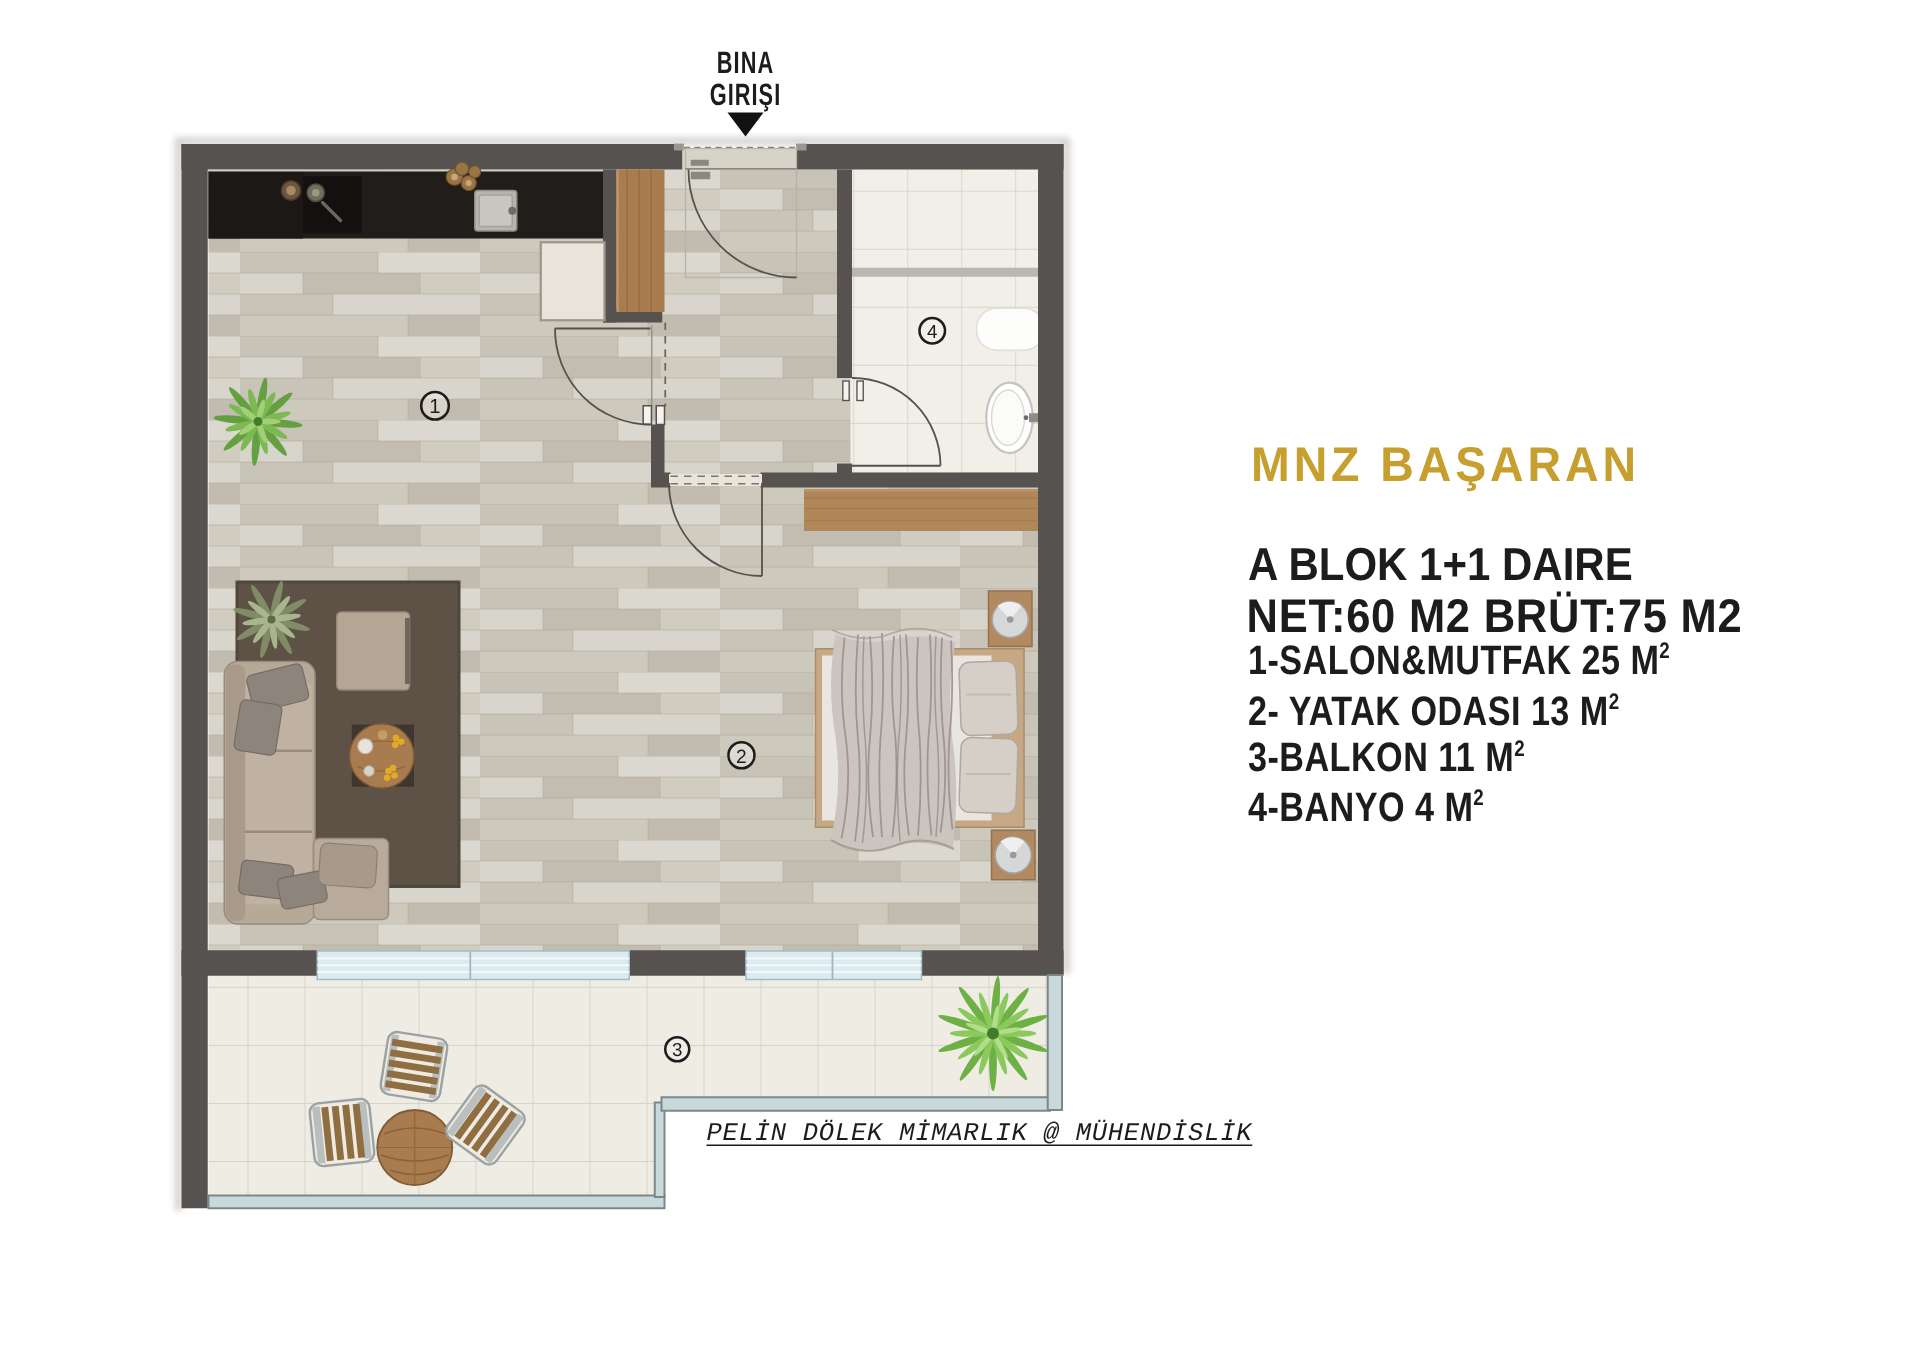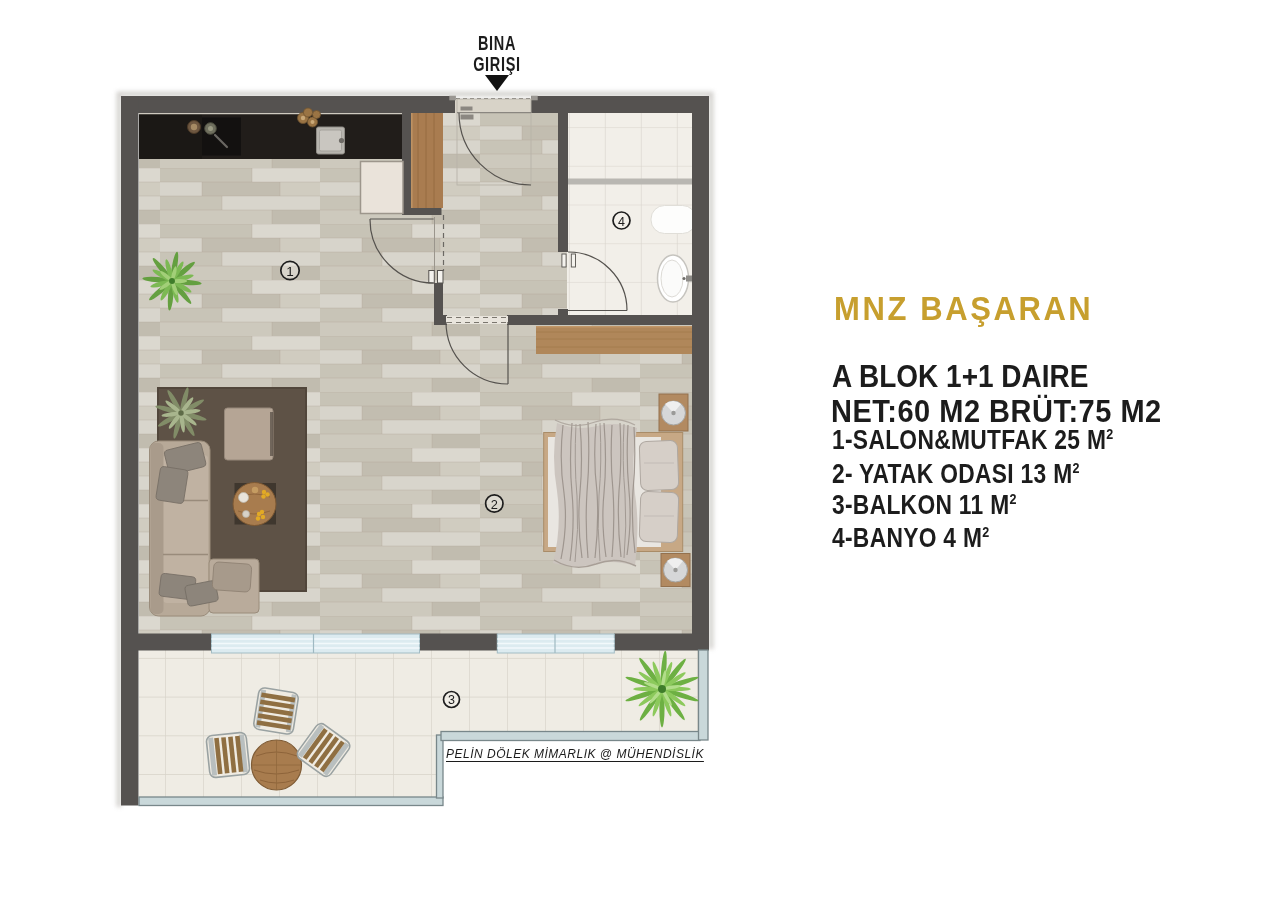--- a/index.html
+++ b/index.html
@@ -360,13 +360,13 @@
 
 <div class="t" style="left:471px;top:33px;width:52px;text-align:center;font-size:14.5px;font-weight:700;letter-spacing:0.7px;line-height:15px;transform:scaleY(1.42);transform-origin:left top">BINA<br>GIRIŞI</div>
 <div class="t" style="left:485px;top:75px;width:0;height:0;border-left:12.3px solid transparent;border-right:12.3px solid transparent;border-top:16px solid #111"></div>
 <div class="t" style="left:834px;top:291px;font-size:31px;font-weight:700;letter-spacing:2.6px;color:#c79f2e;transform:scaleY(1.05);transform-origin:left top">MNZ BAŞARAN</div>
 <div class="t" style="left:832px;top:359px;font-size:28px;font-weight:700;letter-spacing:0px;transform:scaleY(1.1);transform-origin:left top">A BLOK 1+1 DAIRE</div>
 <div class="t" style="left:831px;top:394px;font-size:29px;font-weight:700;letter-spacing:0.5px;transform:scaleY(1.09);transform-origin:left top">NET:60 M2 BRÜT:75 M2</div>
 <div class="t" style="left:832px;top:424px;font-size:22.8px;font-weight:700;letter-spacing:0.3px;transform:scaleY(1.2);transform-origin:left top">1-SALON&amp;MUTFAK 25 M<sup>2</sup></div>
 <div class="t" style="left:832px;top:458px;font-size:22.8px;font-weight:700;letter-spacing:0.3px;transform:scaleY(1.2);transform-origin:left top">2- YATAK ODASI 13 M<sup>2</sup></div>
 <div class="t" style="left:832px;top:489px;font-size:22.8px;font-weight:700;letter-spacing:0.3px;transform:scaleY(1.2);transform-origin:left top">3-BALKON 11 M<sup>2</sup></div>
 <div class="t" style="left:832px;top:522px;font-size:22.8px;font-weight:700;letter-spacing:0.3px;transform:scaleY(1.2);transform-origin:left top">4-BANYO 4 M<sup>2</sup></div>
-<div class="t" style="left:446px;top:747px;font-size:12px;font-style:italic;font-family:Liberation Sans, sans-serif;letter-spacing:0.5px;text-decoration:underline;text-underline-offset:3px;text-decoration-thickness:0.8px">PELİN DÖLEK MİMARLIK @ MÜHENDİSLİK</div>
+<div class="t" style="left:471px;top:747px;font-size:17px;font-style:italic;font-family:Liberation Mono, monospace;letter-spacing:0.5px;text-decoration:underline;text-underline-offset:3px;text-decoration-thickness:0.8px">PELİN DÖLEK MİMARLIK @ MÜHENDİSLİK</div>
 </div>
 </body></html>

